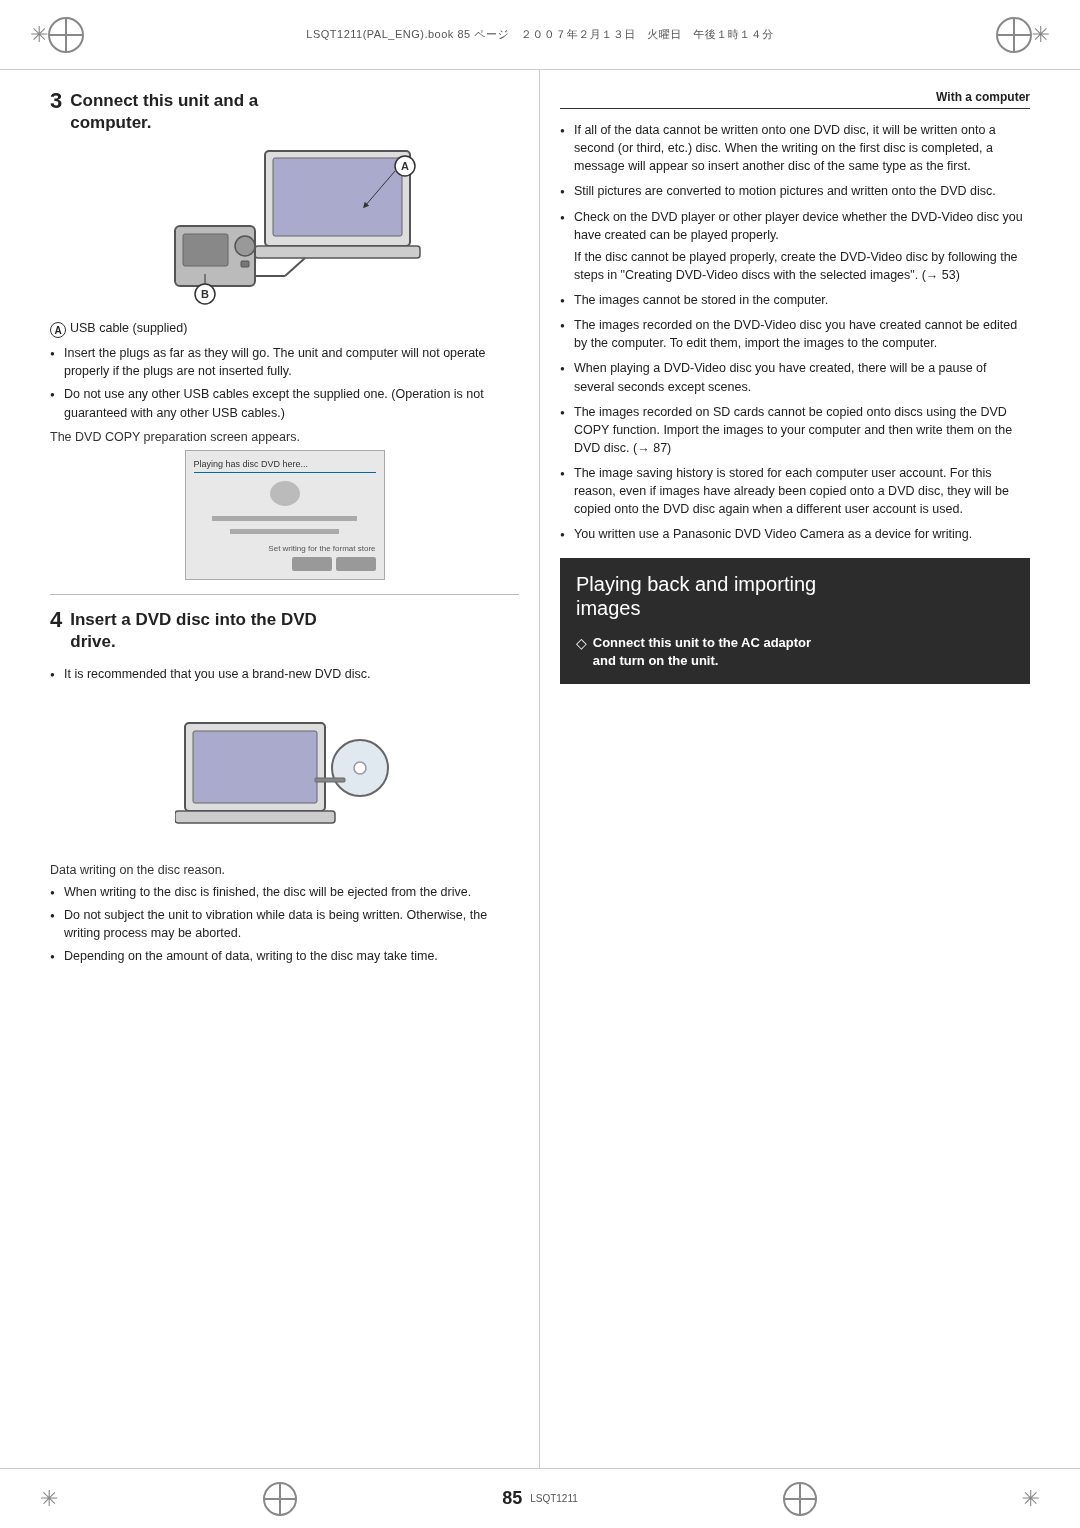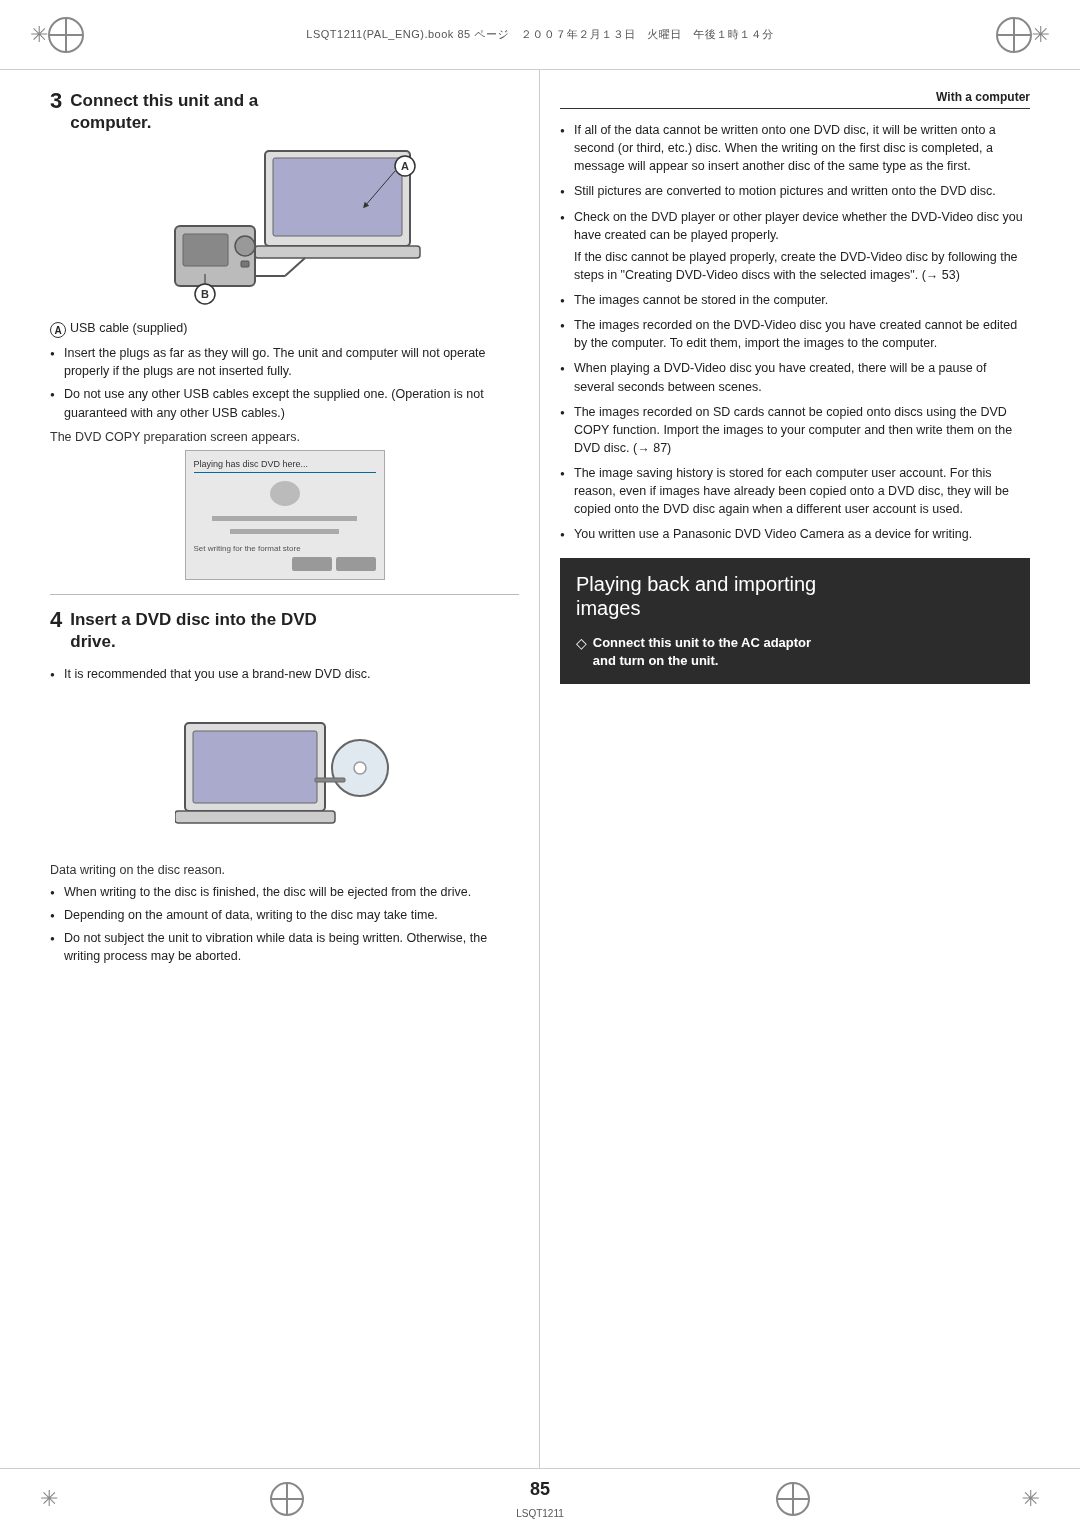--- a/index.html
+++ b/index.html
@@ -256,21 +256,21 @@
       height: 60px;
       display: flex;
       align-items: center;
       justify-content: space-between;
       padding: 0 40px;
       border-top: 1px solid #ccc;
     }
 
     .page-number-box {
       display: flex;
-      flex-direction: column;
+      flex-direction: row;
       align-items: center;
       gap: 8px;
     }
     .page-number {
       font-size: 18px;
       font-weight: bold;
     }
     .page-code {
       font-size: 10px;
       color: #555;
@@ -395,21 +395,21 @@
         <li><span>Do not use any other USB cables except the supplied one. (Operation is not guaranteed with any other USB cables.)</span></li>
       </ul>
 
       <p class="screen-appears-text">The DVD COPY preparation screen appears.</p>
 
       <div class="dvd-screen-mock">
         <div class="dvd-screen-title">Playing has disc DVD here...</div>
         <div class="dvd-screen-icon"></div>
         <div class="dvd-screen-bar"></div>
         <div class="dvd-screen-bar" style="width:60%;"></div>
-        <div style="font-size:8px;color:#555;text-align:left;margin-top:4px;">Set writing for the format store</div>
+        <div style="font-size:8px;color:#555;text-align:right;margin-top:4px;">Set writing for the format store</div>
         <div class="dvd-screen-btns">
           <div class="dvd-screen-btn"></div>
           <div class="dvd-screen-btn"></div>
         </div>
       </div>
 
       <hr class="divider-line">
 
       <div class="section-heading">
         <span class="section-num">4</span>
@@ -431,40 +431,40 @@
           <circle cx="185" cy="55" r="6" fill="white" stroke="#999" stroke-width="1.5"></circle>
 
           <rect x="140" y="65" width="30" height="4" rx="1" fill="#888" stroke="#666" stroke-width="1"></rect>
         </svg>
       </div>
 
       <p class="screen-appears-text">Data writing on the disc reason.</p>
 
       <ul class="bullet-list">
         <li><span>When writing to the disc is finished, the disc will be ejected from the drive.</span></li>
+        <li><span>Do not subject the unit to vibration while data is being written. Otherwise, the writing process may be aborted.</span></li>
         <li><span>Depending on the amount of data, writing to the disc may take time.</span></li>
-        <li><span>Do not subject the unit to vibration while data is being written. Otherwise, the writing process may be aborted.</span></li>
       </ul>
 
     </div>
 
     <div class="right-col">
 
       <div class="with-computer-header">With a computer</div>
 
       <ul class="right-bullet-list">
         <li><span>If all of the data cannot be written onto one DVD disc, it will be written onto a second (or third, etc.) disc. When the writing on the first disc is completed, a message will appear so insert another disc of the same type as the first.</span></li>
         <li><span>Still pictures are converted to motion pictures and written onto the DVD disc.</span></li>
         <li>
           <span>Check on the DVD player or other player device whether the DVD-Video disc you have created can be played properly.</span>
           <div class="sub-text" style="padding-left:0;margin-top:4px;">If the disc cannot be played properly, create the DVD-Video disc by following the steps in "Creating DVD-Video discs with the selected images". (→ 53)</div>
         </li>
         <li><span>The images cannot be stored in the computer.</span></li>
         <li><span>The images recorded on the DVD-Video disc you have created cannot be edited by the computer. To edit them, import the images to the computer.</span></li>
-        <li><span>When playing a DVD-Video disc you have created, there will be a pause of several seconds between scenes.</span></li>
+        <li><span>When playing a DVD-Video disc you have created, there will be a pause of several seconds except scenes.</span></li>
         <li><span>The images recorded on SD cards cannot be copied onto discs using the DVD COPY function. Import the images to your computer and then write them on the DVD disc. (→ 87)</span></li>
         <li><span>The image saving history is stored for each computer user account. For this reason, even if images have already been copied onto a DVD disc, they will be copied onto the DVD disc again when a different user account is used.</span></li>
         <li><span>You written use a Panasonic DVD Video Camera as a device for writing.</span></li>
       </ul>
 
       <div class="playing-back-section">
         <div class="playing-back-title">Playing back and importing<br>images</div>
         <div class="diamond-bullet">
           <span class="diamond">◇</span>
           <span class="diamond-text">Connect this unit to the AC adaptor<br>and turn on the unit.</span>

